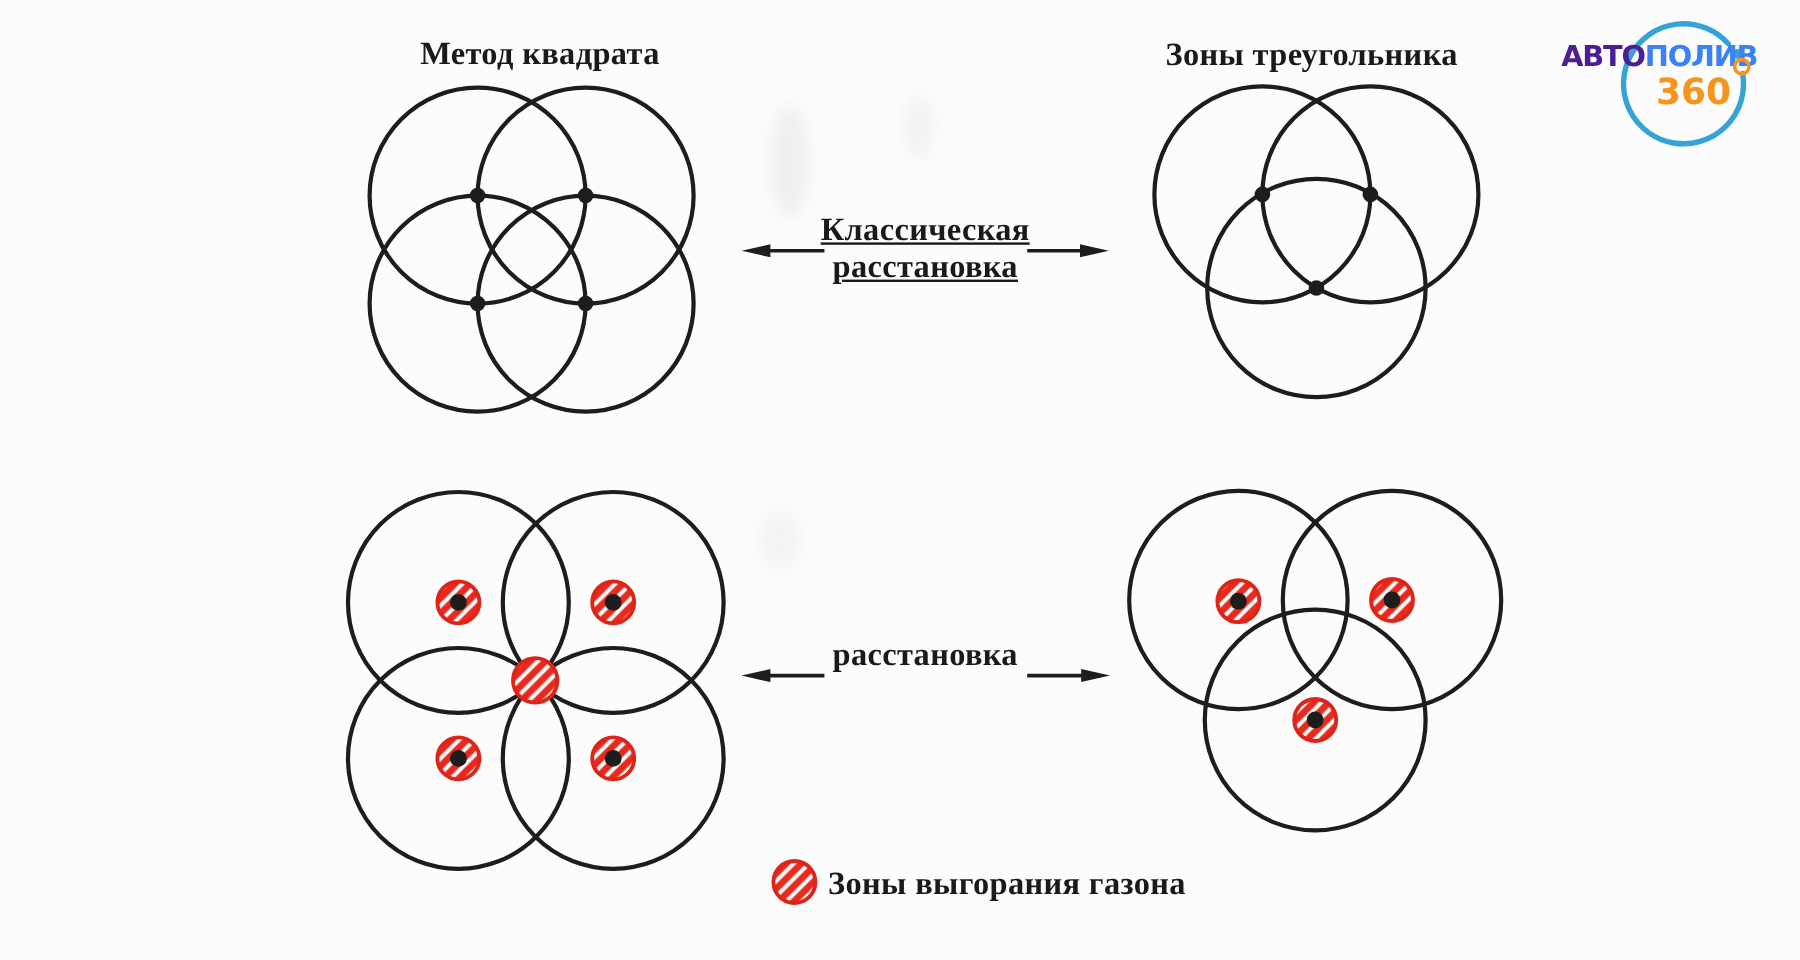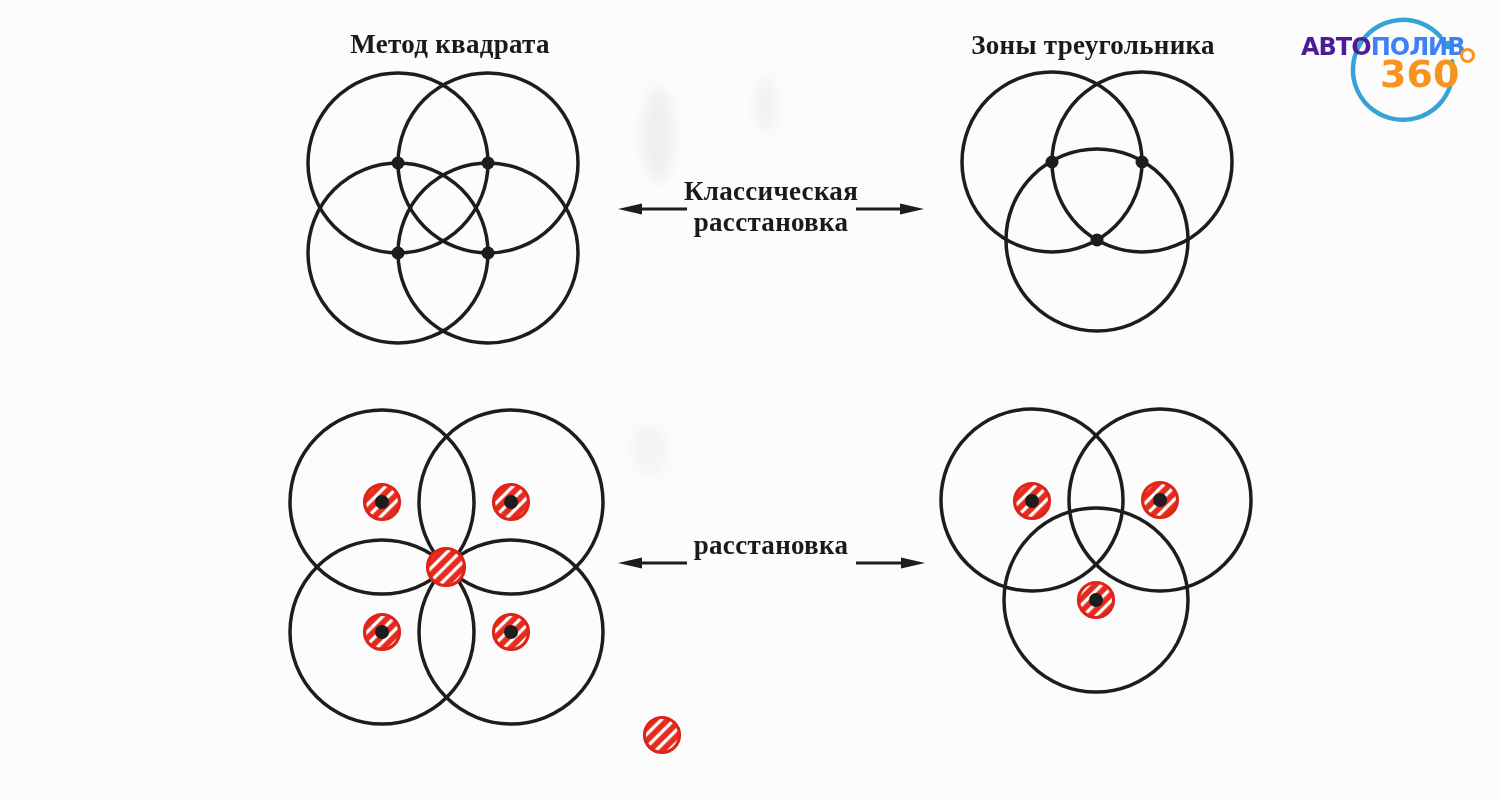--- a/index.html
+++ b/index.html
@@ -35,21 +35,21 @@
   .logo-brand {
     font-family: "DejaVu Sans", sans-serif;
     font-weight: bold;
     font-size: 24px;
     letter-spacing: -1px;
     white-space: nowrap;
   }
   .logo-num {
     font-family: "DejaVu Sans", sans-serif;
     font-weight: bold;
-    font-size: 38px;
+    font-size: 30px;
     white-space: nowrap;
   }
   .logo-degree {
     display: inline-block;
     width: 9px;
     height: 9px;
     border: 3.5px solid #f6941e;
     border-radius: 50%;
     vertical-align: 24px;
     margin-left: 1px;
@@ -162,29 +162,30 @@
     <g>
       <path d="M 1452.2 61.3 A 50 50 0 1 1 1440.2 36.5" fill="none" stroke="#35a3d8" stroke-width="4.5" stroke-linecap="round"></path>
       <circle cx="1448" cy="45" r="4.2" fill="#35a3d8"></circle>
     </g>
   </svg>
 
   <div class="abs title" style="left:310px; top:29px; width:280px;">Метод квадрата</div>
 
   <div class="abs title" style="left:953px; top:30px; width:280px;">Зоны треугольника</div>
 
-  <div class="abs row-label" style="left:666px; top:176px; width:210px;">
+  <div class="abs row-label" style="left:666px; top:176px; width:210px;text-decoration:underline;">
     <div>Классическая</div>
     <div>расстановка</div>
   </div>
 
   <div class="abs row-label" style="left:666px; top:530px; width:210px;">
     <div>расстановка</div>
   </div>
 
+  <div class="abs legend-label" style="left:690px; top:721px;">Зоны выгорания газона</div>
 
   <div class="abs logo-brand" style="left:1301px; top:33px;">
     <span style="color:#4c1d95;">АВТО</span><span style="color:#3b82f6;">ПОЛИВ</span>
   </div>
   <div class="abs logo-num" style="left:1380px; top:48px; color:#f6941e;">
     <span>360</span><span class="logo-degree"></span>
   </div>
 
 </div>
 

